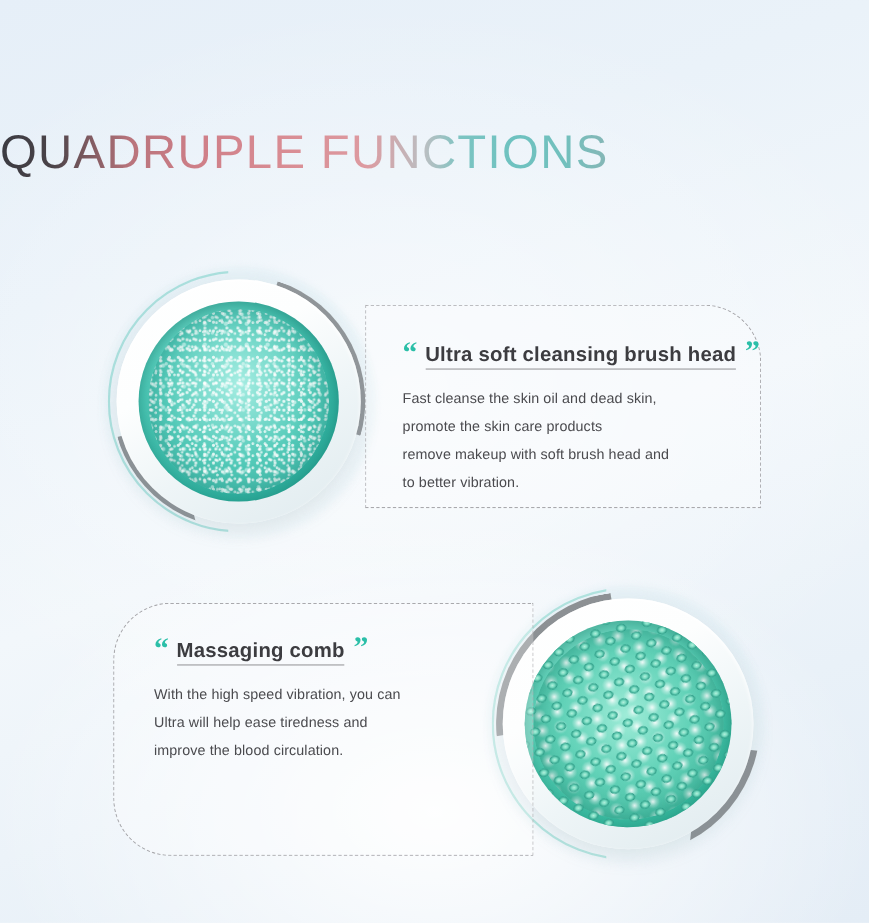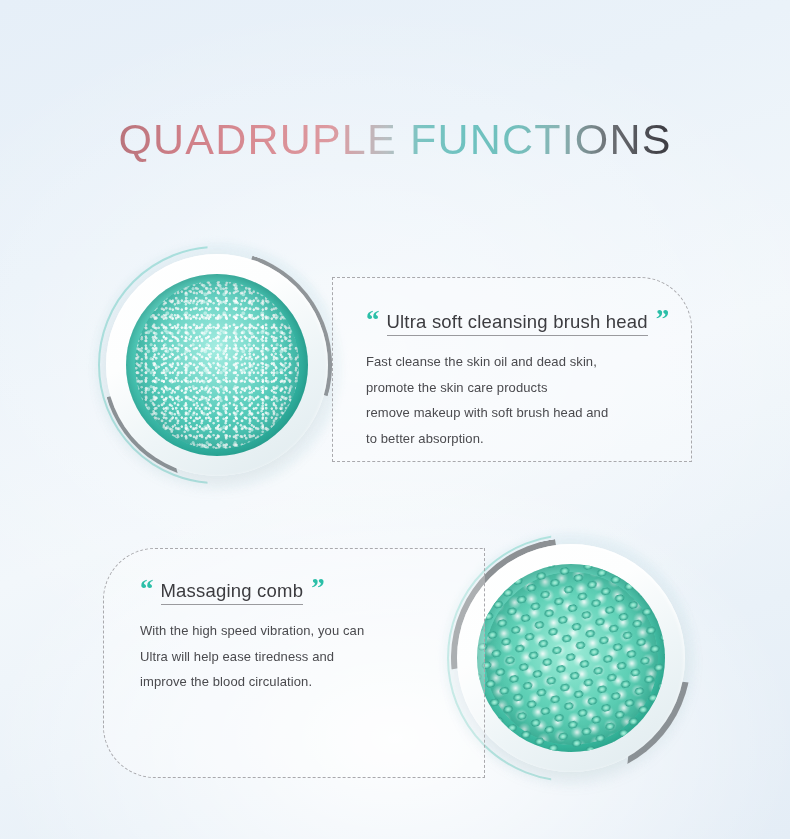--- a/index.html
+++ b/index.html
@@ -21,21 +21,20 @@
     position: absolute;
     inset: 0;
   }
 
   
   .title {
     position: absolute;
     left: 0;
     top: 113px;
     width: 790px;
-    text-align: center;
     font-size: 43px;
     line-height: 52px;
     font-weight: 300;
     letter-spacing: 1.2px;
     white-space: pre;
     background-image: linear-gradient(90deg,
         #3b3b42 0%,
         #4a4348 6%,
         #b9747c 15%,
         #cf7f88 23%,
@@ -95,21 +94,21 @@
     font-size: 27px;
     font-weight: 700;
     line-height: 1;
     letter-spacing: -1px;
     font-family: "Liberation Serif", serif;
   }
   .qmark.open { transform: translateY(1px); }
   .headline {
     font-size: 18.5px;
     color: #3c3c40;
-    font-weight: 400;
+    font-weight: 700;
     letter-spacing: .2px;
     border-bottom: 1px solid #9a9a9e;
     padding-bottom: 2px;
     white-space: nowrap;
   }
   .body-copy {
     font-size: 13px;
     line-height: 25.5px;
     color: #4a4a4e;
     letter-spacing: .1px;
@@ -296,21 +295,21 @@
   <div class="callout-inner" id="brush-text">
     <div class="head-line">
       <span class="qmark open">“</span>
       <span class="headline">Ultra soft cleansing brush head</span>
       <span class="qmark close">”</span>
     </div>
     <div class="body-copy">
       <div>Fast cleanse the skin oil and dead skin,</div>
       <div>promote the skin care products</div>
       <div>remove makeup with soft brush head and</div>
-      <div>to better absorption.</div>
+      <div>to better vibration.</div>
     </div>
   </div>
 
   <div class="product" id="product-comb">
     <div class="prod-glow"></div>
     <div class="arc arc-tl"></div>
     <div class="arc arc-br"></div>
     <div class="ring-teal"></div>
     <div class="ring-outer"></div>
     <div class="bowl">

